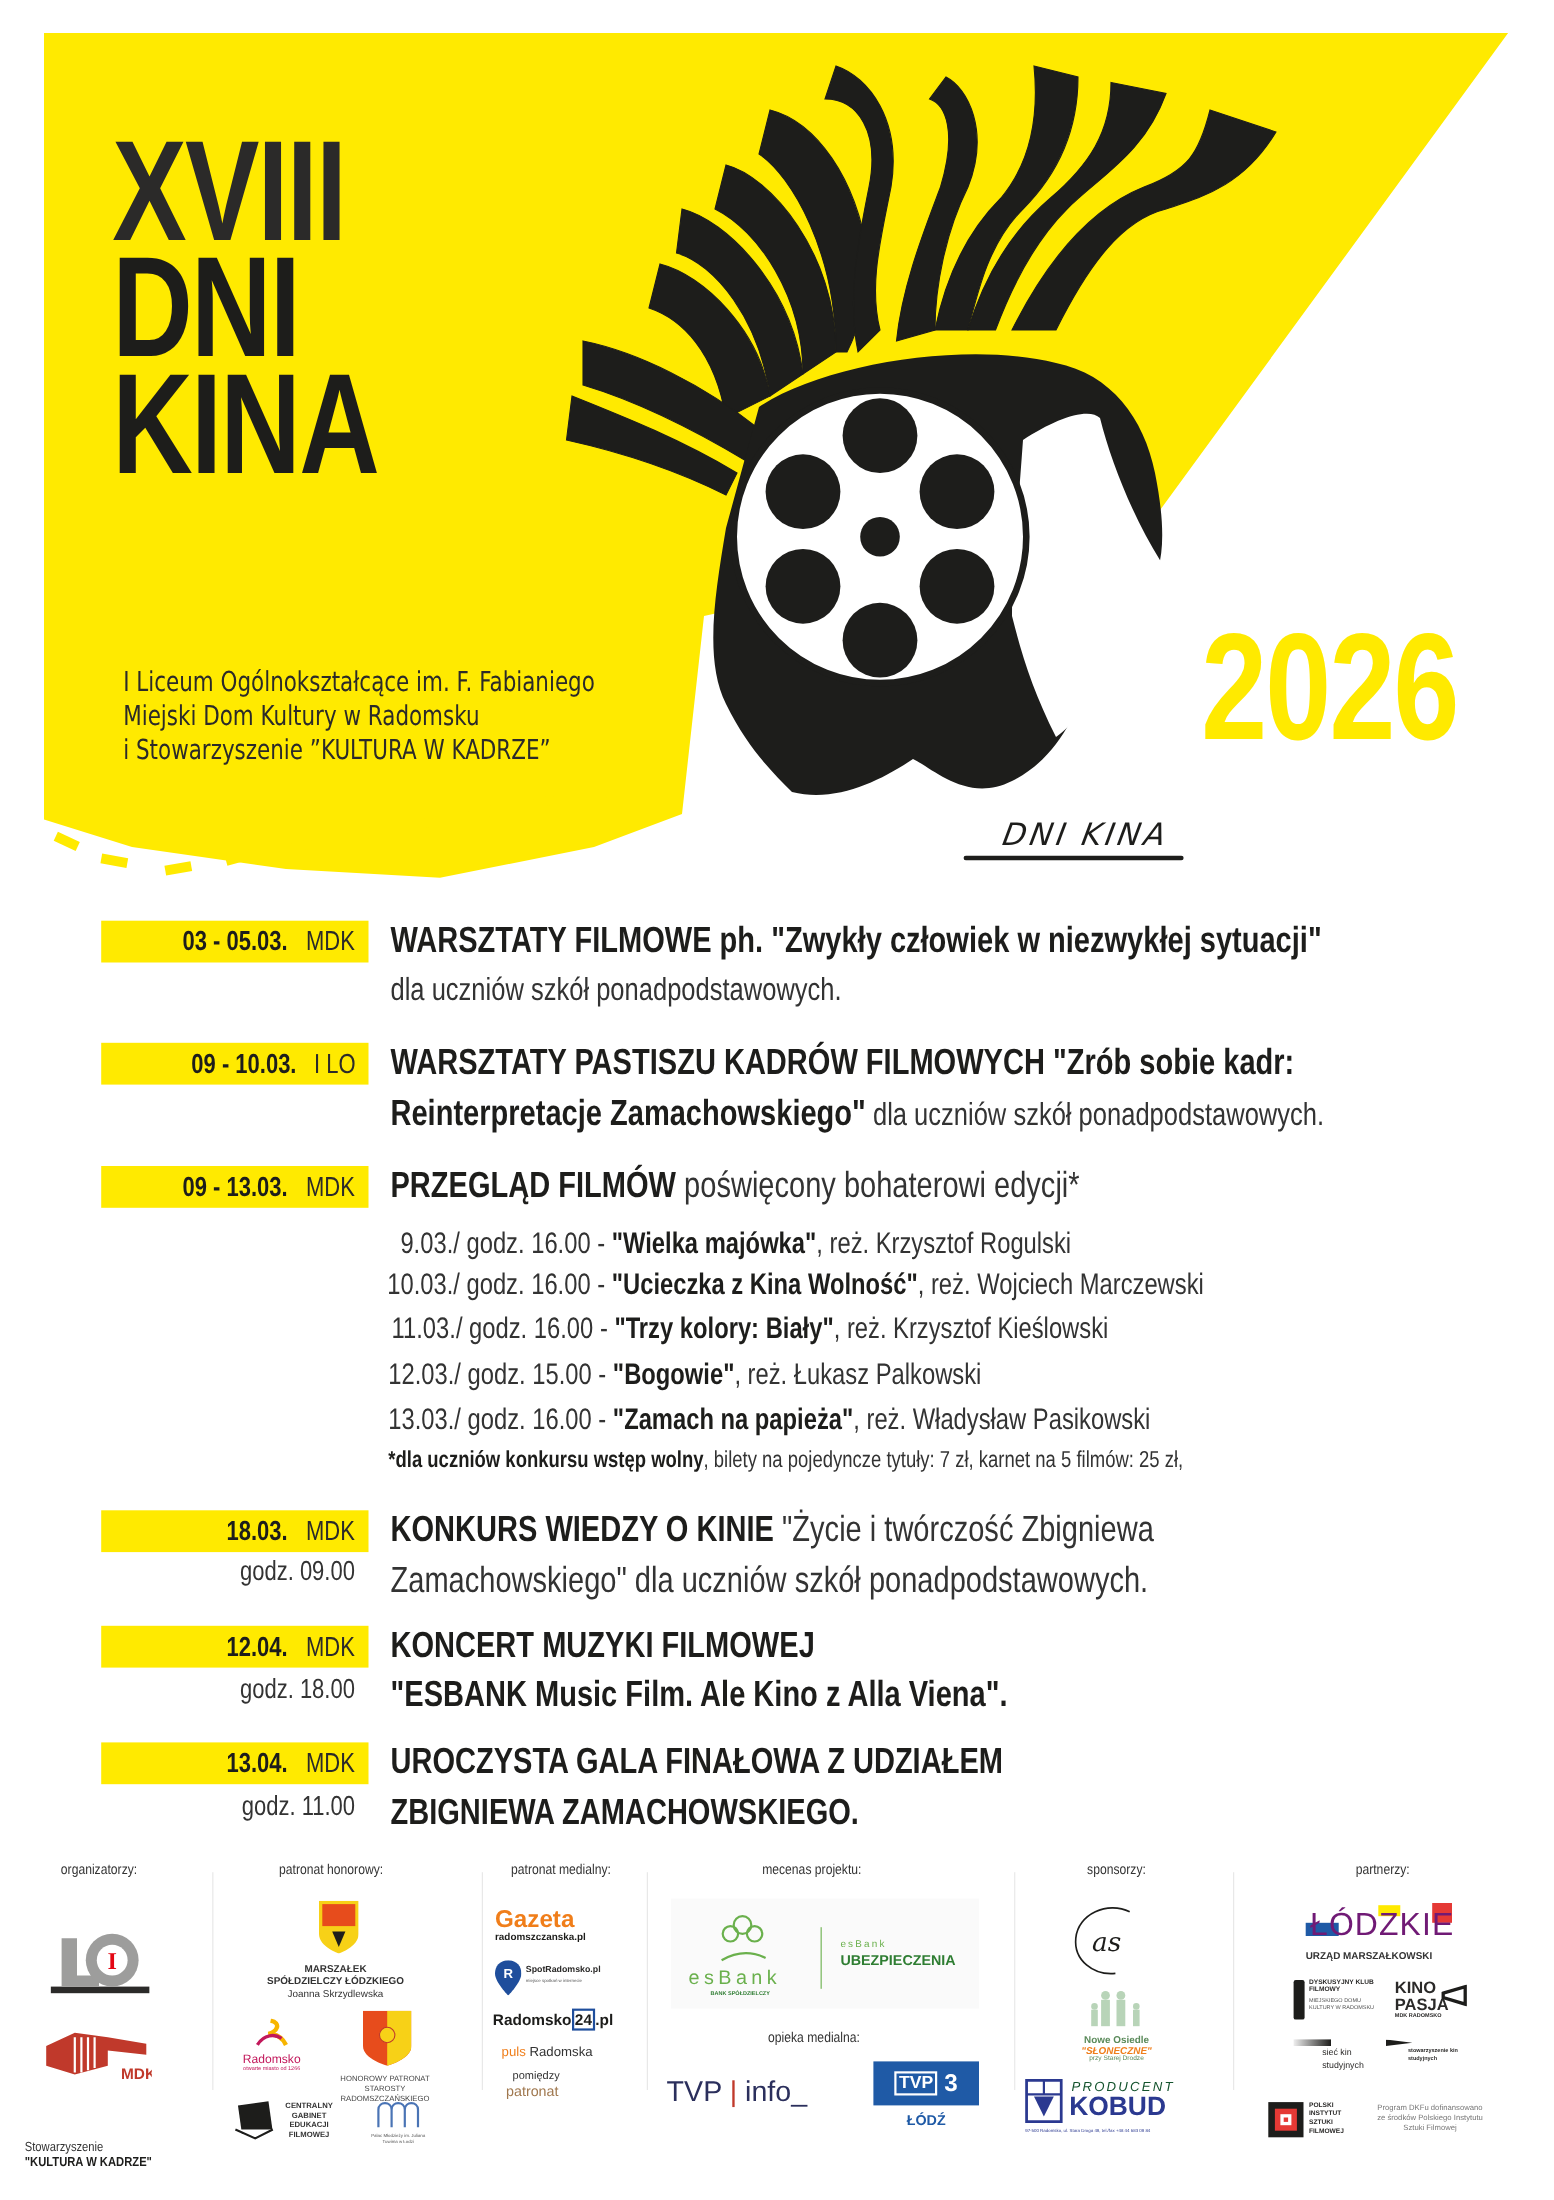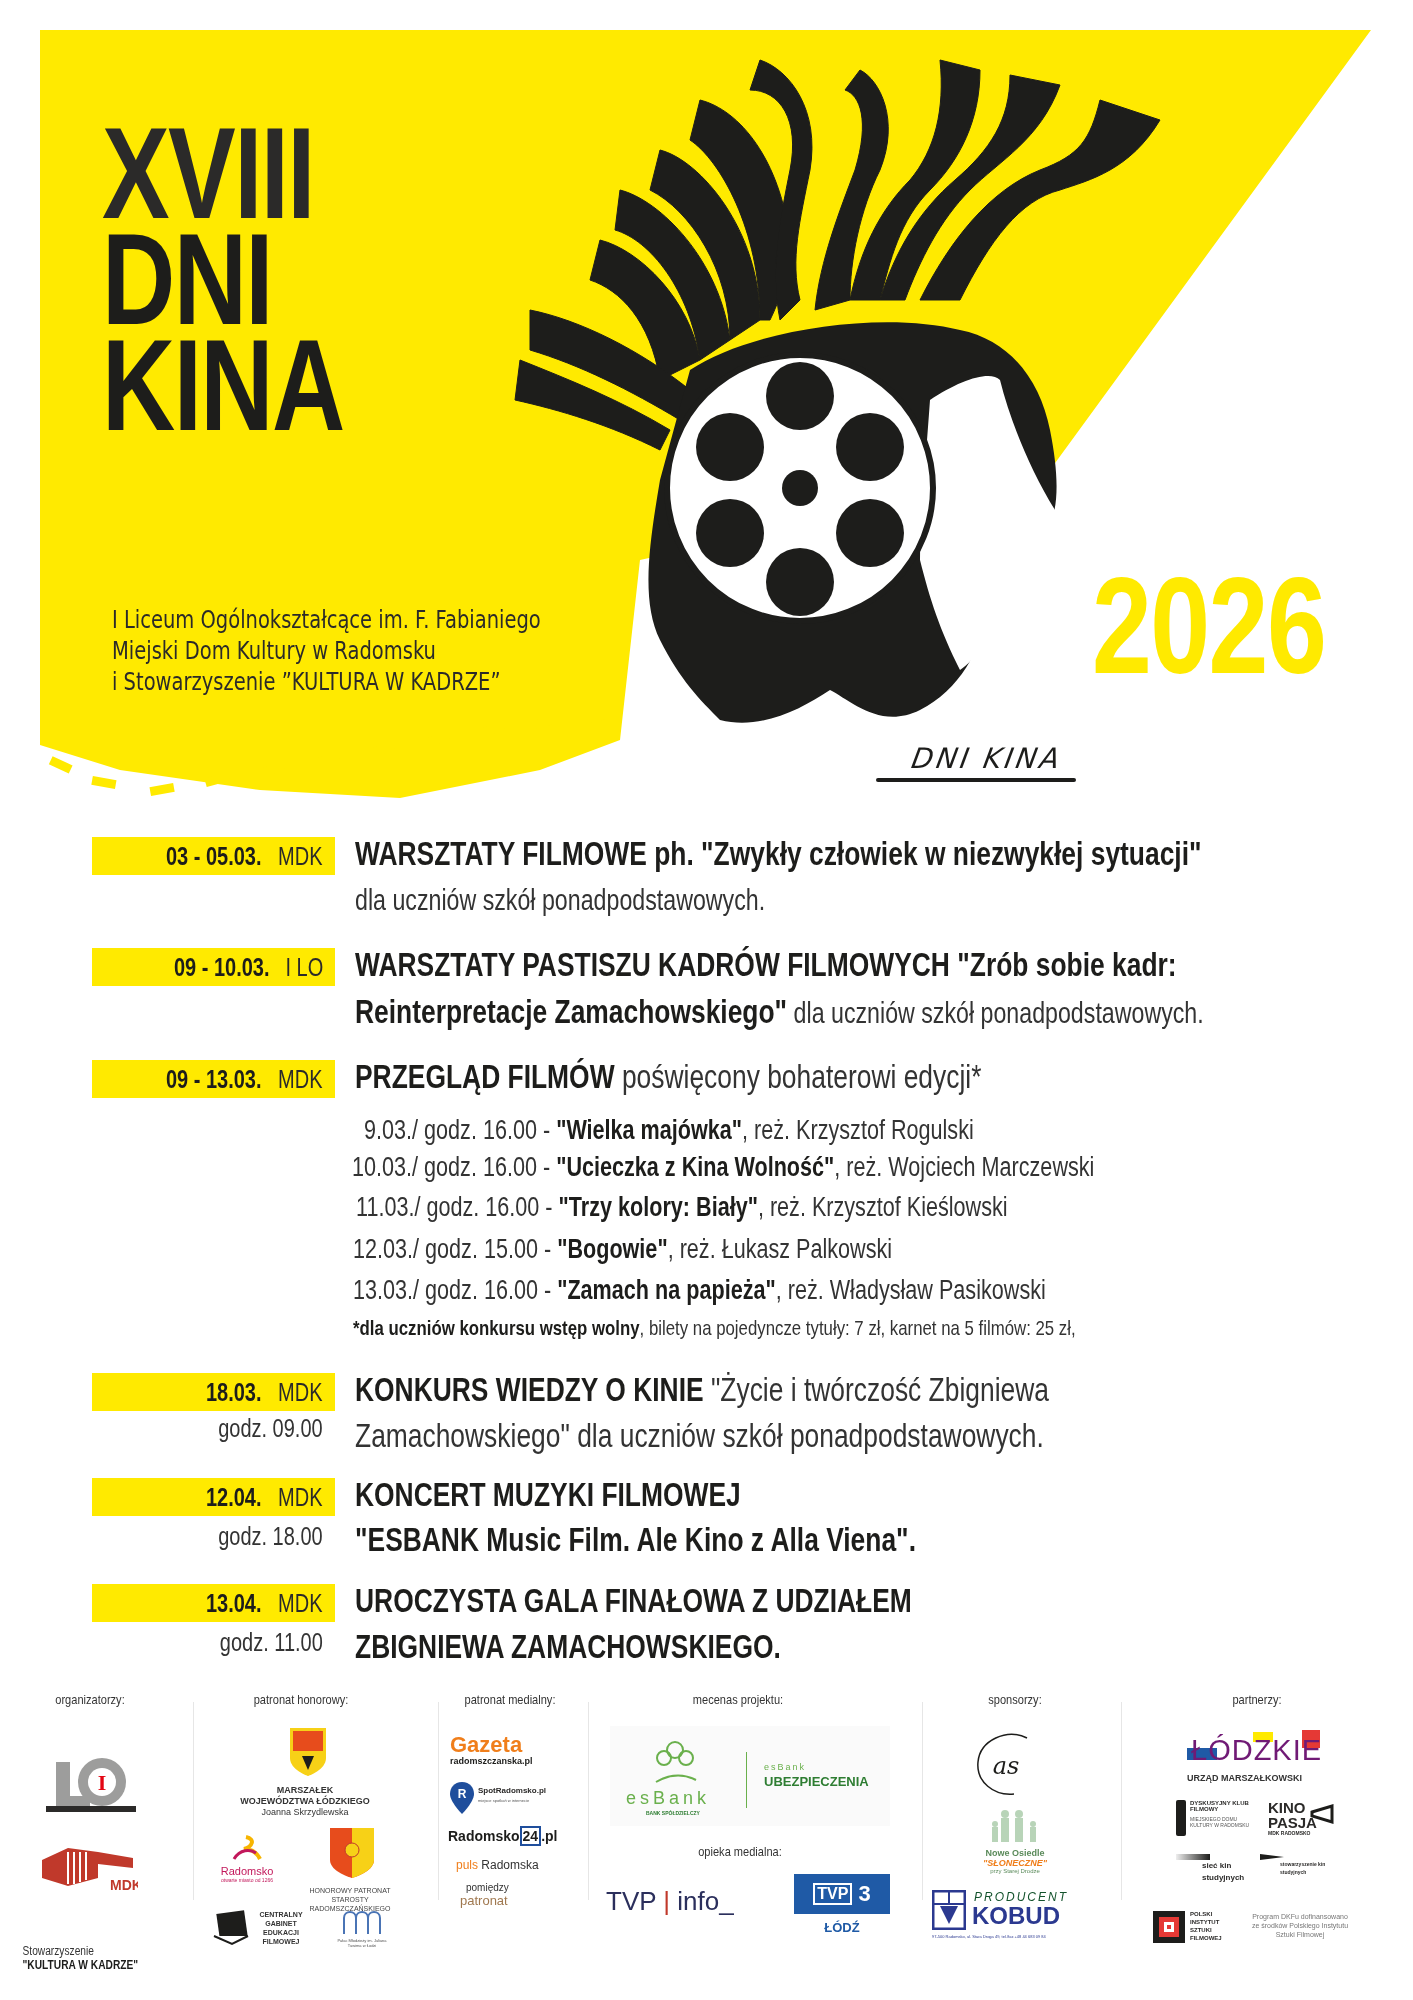--- a/index.html
+++ b/index.html
@@ -253,21 +253,21 @@
   <div class="fcol-label" style="left:301px">patronat honorowy:</div>
   <div class="logo" style="left:290px;top:38px;width:36px;height:48px">
     <svg width="36" height="48" viewBox="0 0 36 48">
         <path d="M0 0 L36 0 L36 30 C36 42 18 48 18 48 C18 48 0 42 0 30 Z" fill="#f7d117"></path>
         <rect x="3" y="3" width="30" height="20" fill="#e74c1c"></rect>
         <path d="M12 28 L24 28 L18 42 Z" fill="#1d1d1b"></path>
       </svg>
   </div>
   <div class="logo small" style="left:230px;top:95px;width:150px">
     <div>MARSZAŁEK</div>
-    <div>WOJEWÓDZTWA ŁÓDZKIEGO</div>
+    <div>SPÓŁDZIELCZY ŁÓDZKIEGO</div>
     <div style="font-weight:400">Joanna Skrzydlewska</div>
   </div>
   <div class="logo" style="left:212px;top:145px;width:70px;text-align:center">
     <svg width="30" height="26" viewBox="0 0 30 26">
         <path d="M14 2 C24 4 20 12 12 14 C22 14 26 20 28 24" stroke="#f7b500" stroke-width="4" fill="none"></path>
         <path d="M2 24 C8 14 18 14 24 18" stroke="#c2185b" stroke-width="3" fill="none"></path>
       </svg>
     <div style="font-size:11px;color:#c2185b">Radomsko</div>
     <div style="font-size:5px;color:#c2185b">otwarte miasto od 1266</div>
   </div>
@@ -393,21 +393,21 @@
   </div>
   <div class="logo" style="left:1268px;top:110px;width:70px;height:40px">
     <div style="font-size:15px;font-weight:700;line-height:15px;width:40px">KINO PASJA</div>
     <div style="font-size:5px;font-weight:700">MDK RADOMSKO</div>
     <svg style="position:absolute;left:42px;top:4px" width="24" height="20" viewBox="0 0 24 20">
         <path d="M2 8 L22 2 L22 18 L2 12 Z" fill="none" stroke="#1d1d1b" stroke-width="3"></path>
       </svg>
   </div>
   <div class="logo" style="left:1176px;top:164px;width:80px">
     <div style="width:34px;height:6px;background:linear-gradient(90deg,#eee,#1d1d1b)"></div>
-    <div style="font-size:8px;font-weight:700;padding-left:26px;line-height:12px">sieć kin studyjnych</div>
+    <div style="font-size:8px;font-weight:400;padding-left:26px;line-height:12px">sieć kin studyjnych</div>
   </div>
   <div class="logo" style="left:1260px;top:164px;width:70px">
     <div style="width:24px;height:6px;background:#1d1d1b;clip-path:polygon(0 0,100% 50%,0 100%)"></div>
     <div style="font-size:5px;font-weight:700;padding-left:20px;line-height:8px">stowarzyszenie kin studyjnych</div>
   </div>
   <div class="logo" style="left:1152px;top:220px;width:90px;height:34px">
     <svg width="34" height="34" viewBox="0 0 34 34">
         <rect x="1" y="1" width="32" height="32" fill="#1d1d1b"></rect>
         <rect x="7" y="7" width="20" height="20" fill="#e53935"></rect>
         <rect x="12" y="12" width="10" height="10" fill="#fff"></rect>

